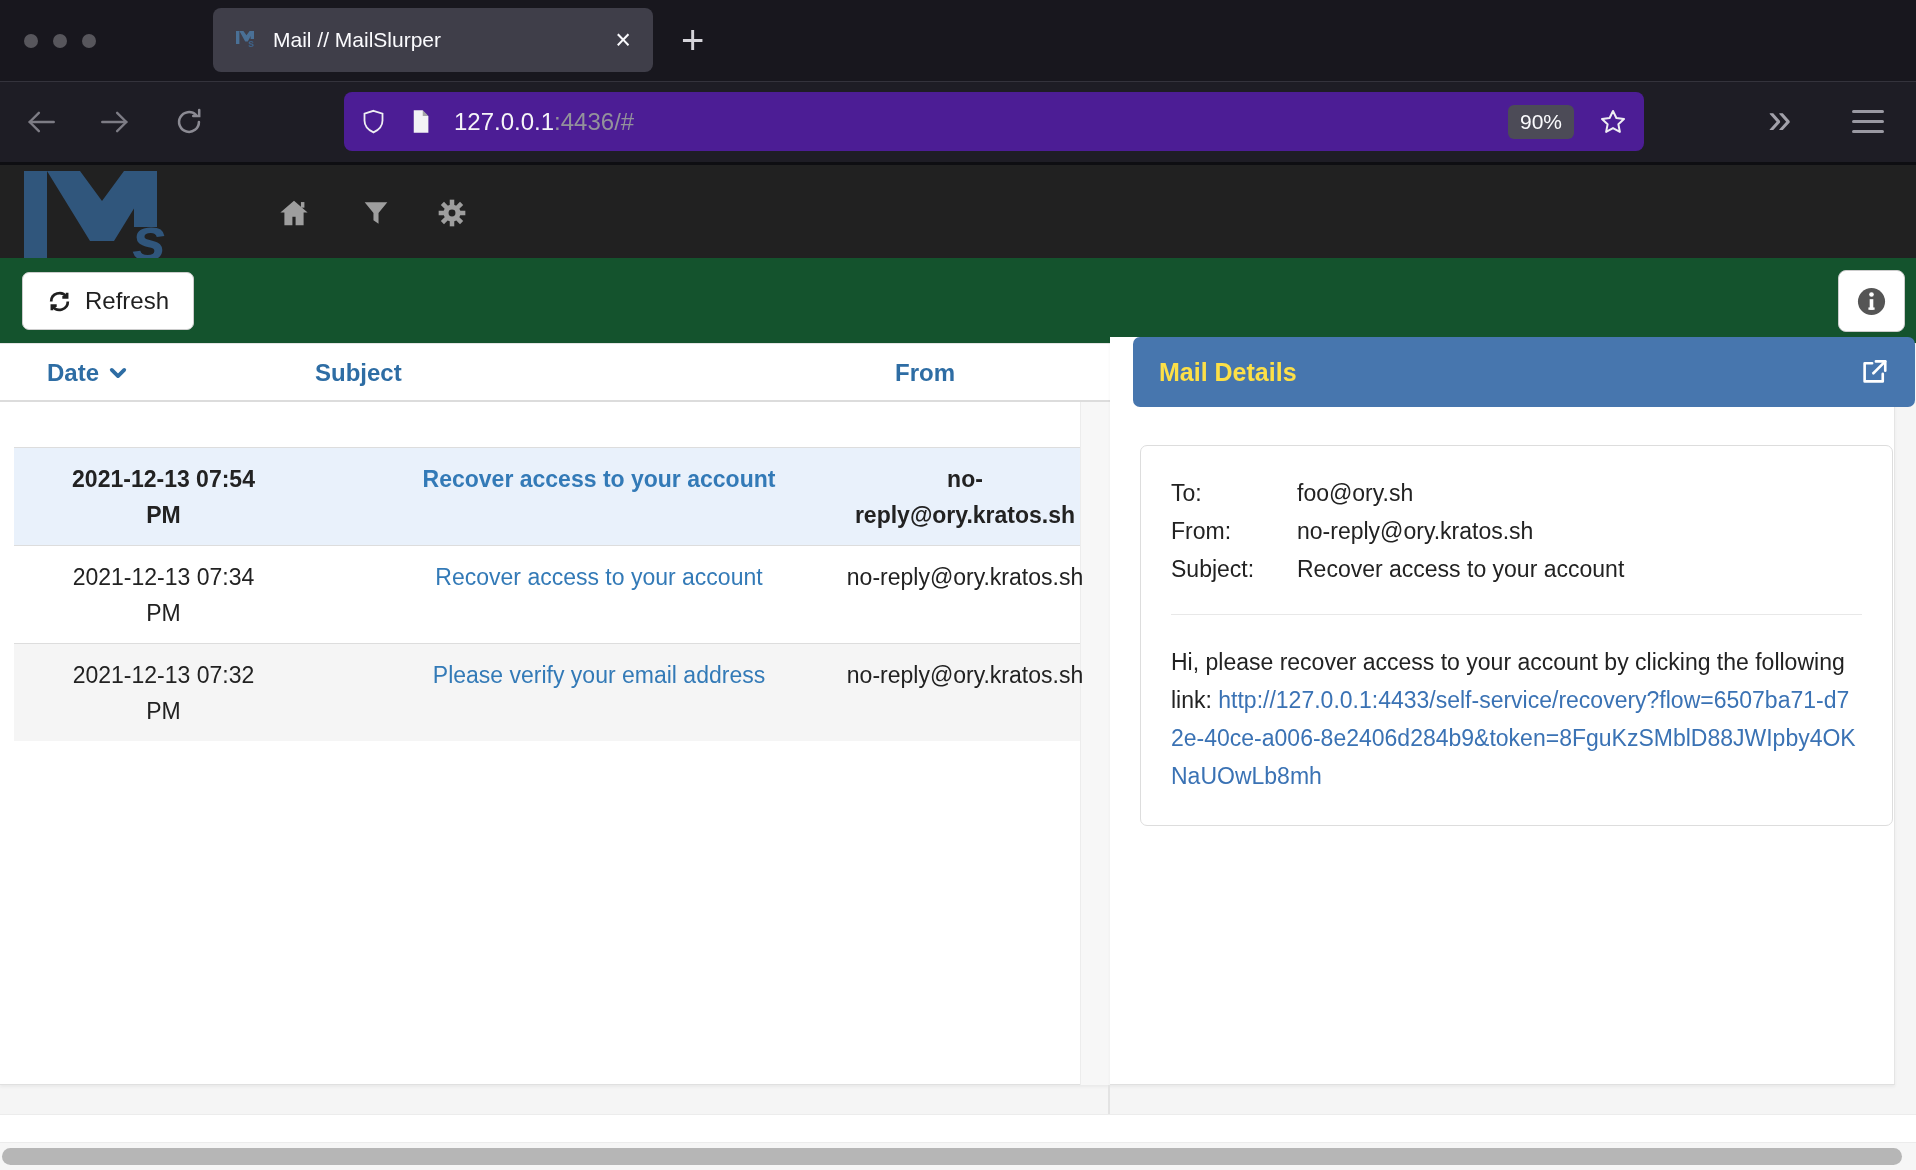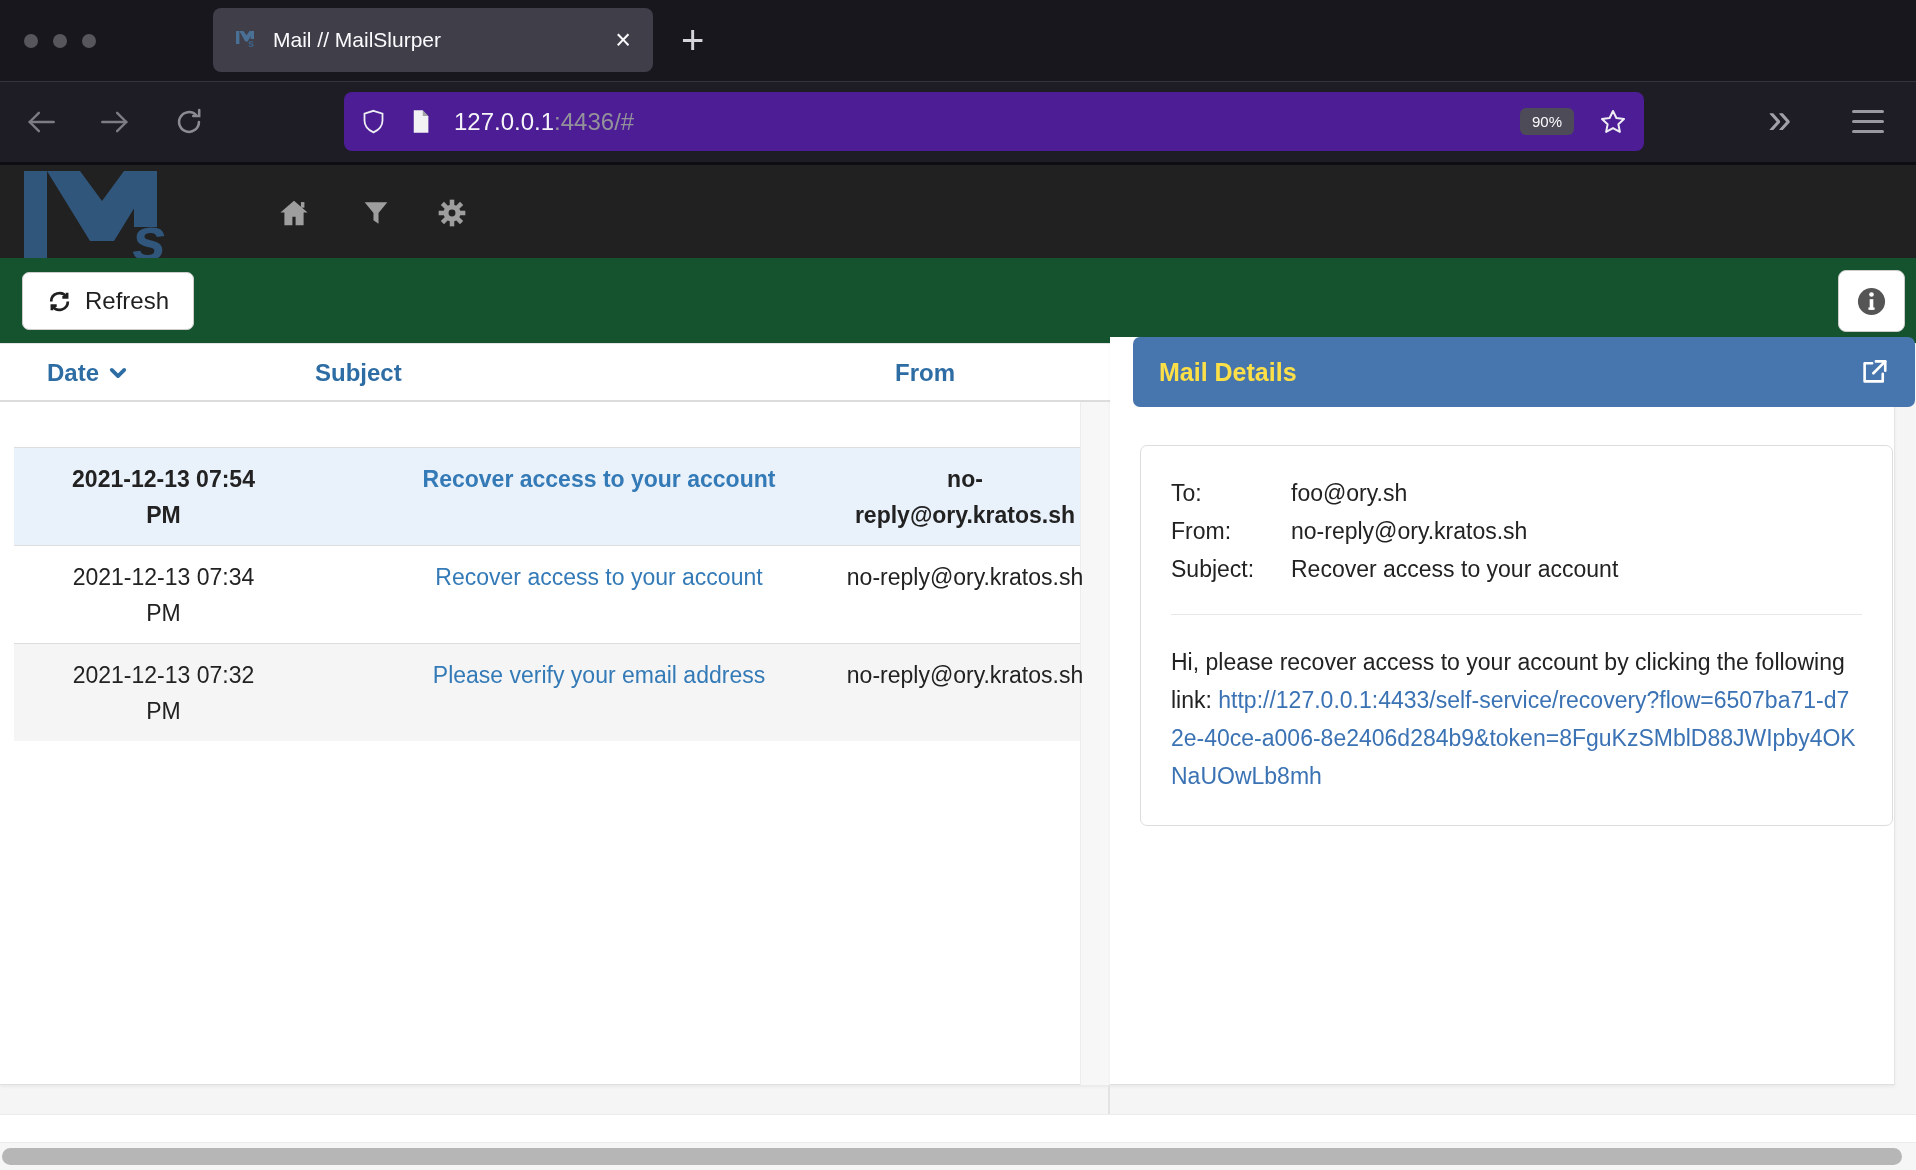--- a/index.html
+++ b/index.html
@@ -22,21 +22,21 @@
   .nav-ico { position:absolute; top:24px; width:34px; height:34px; color:#7d7c85; }
   .nav-ico svg { width:34px; height:34px; display:block; }
   .ico-back { left:24px; } .ico-fwd { left:98px; } .ico-reload { left:172px; color:#8b8a93; }
   .urlbar { position:absolute; left:344px; top:11px; width:1300px; height:59px; background:#4c1d95; border-radius:8px;
             display:flex; align-items:center; padding:0 16px; }
   .urlbar .shield, .urlbar .doc { width:27px; height:27px; flex:0 0 auto; }
   .urlbar .doc { margin-left:20px; }
   .url-text { margin-left:20px; font-size:24px; color:#f5f5f8; white-space:nowrap; }
   .url-rest { color:#93929b; }
   .url-spacer { flex:1; }
-  .zoom-badge { background:#4c4b57; color:#fbfbfe; font-size:15px; padding:5px 12px; border-radius:6px; }
+  .zoom-badge { background:#4c4b57; color:#fbfbfe; font-size:21px; padding:5px 12px; border-radius:6px; }
   .star { width:30px; height:30px; margin-left:24px; }
   .overflow-chevrons { position:absolute; left:1768px; top:14px; color:#a2a1aa; font-size:42px; line-height:48px; }
   .menu-icon { position:absolute; left:1852px; top:29px; width:32px; height:24px; }
   .menu-icon i { display:block; height:3px; background:#9a99a2; margin-bottom:7px; border-radius:2px; }
 
   
   .appnav { position:absolute; left:0; top:162px; width:1916px; height:96px; background:#212121; border-top:3px solid #0e0e12; }
   .logo { position:absolute; left:24px; top:2px; width:205px; height:96px; }
   .app-ico { position:absolute; top:32px; width:32px; height:32px; color:#9e9e9e; }
   .app-ico svg { width:32px; height:32px; display:block; }
@@ -70,21 +70,21 @@
 
   
   .details-panel { position:absolute; left:1110px; top:337px; width:785px; height:748px; background:#fff;
                    border-bottom:1px solid #e0e0e0; border-right:1px solid #e5e5e5; box-shadow:0 2px 3px rgba(0,0,0,.05); }
   .details-header { position:absolute; left:23px; right:-21px; top:0; height:70px; background:#4776ae; border-radius:7px;
                     display:flex; align-items:center; padding:0 26px; }
   .details-title { color:#fde047; font-size:25px; font-weight:bold; }
   .extlink { margin-left:auto; width:30px; height:30px; }
   .details-card { position:absolute; left:30px; top:108px; width:753px; border:1px solid #ddd; border-radius:7px;
                   padding:28px 30px 30px 30px; background:#fff; }
-  .meta-row { display:flex; font-size:23px; line-height:38px; color:#222; }
+  .meta-row { display:flex; font-size:23px; line-height:38px; color:#222;gap:6px; }
   .meta-label { width:120px; flex:0 0 auto; }
   .card-divider { border:0; border-top:1px solid #e8e8e8; margin:26px 0 28px 0; }
   .mail-body { font-size:23px; line-height:38px; color:#222; }
   .mail-body a { color:#3a72b4; text-decoration:none; word-break:break-all; cursor:pointer; }
 
   
   .vline-bottom { position:absolute; left:1108px; top:1085px; width:2px; height:30px; background:#e3e3e3; }
   .white-strip { position:absolute; left:0; top:1114px; width:1916px; height:29px; background:#fff;
                  border-top:1px solid #ececec; border-bottom:1px solid #ececec; }
   .hscroll { position:absolute; left:0; top:1143px; width:1916px; height:27px; background:#f6f6f6; }

